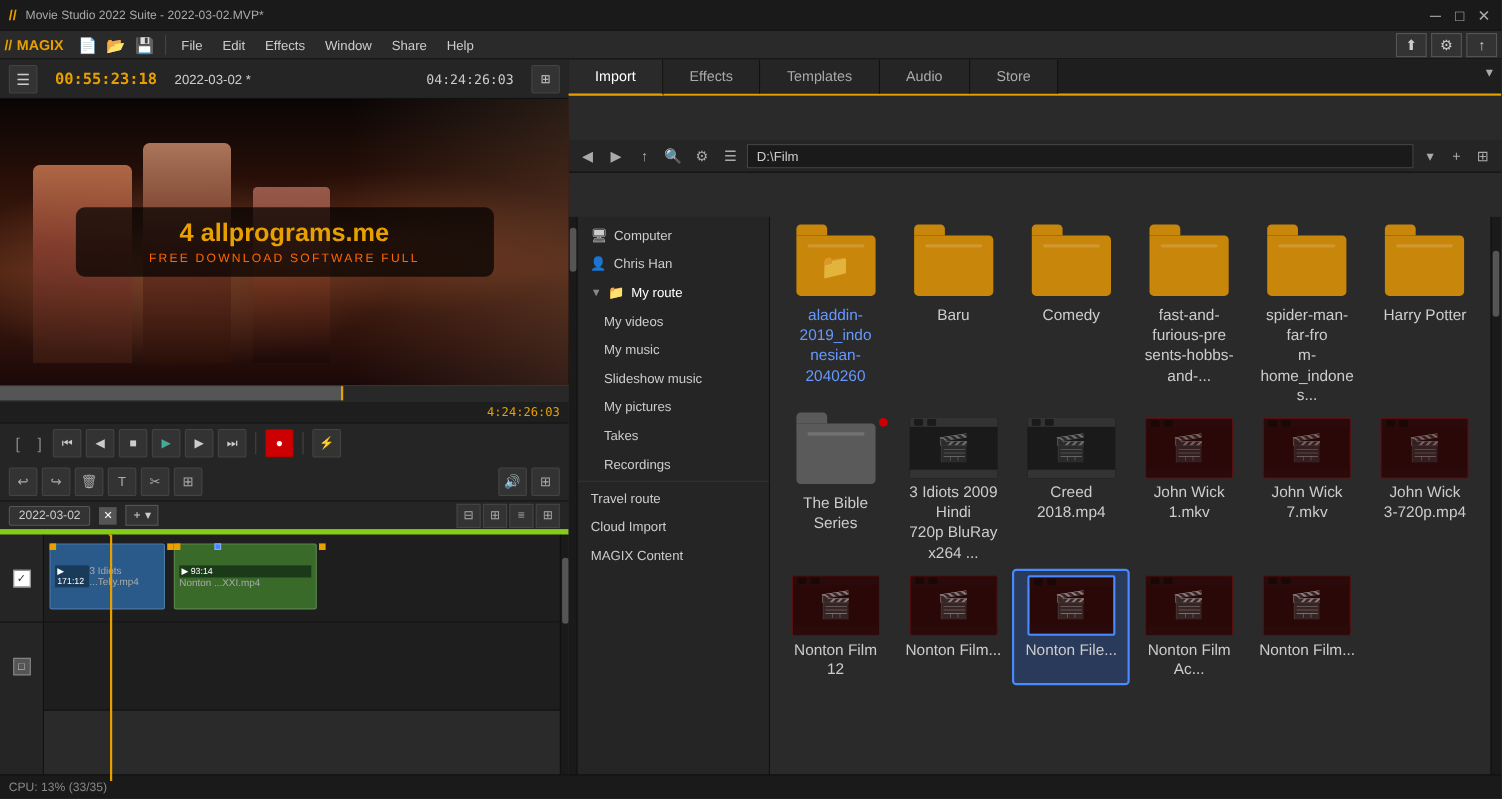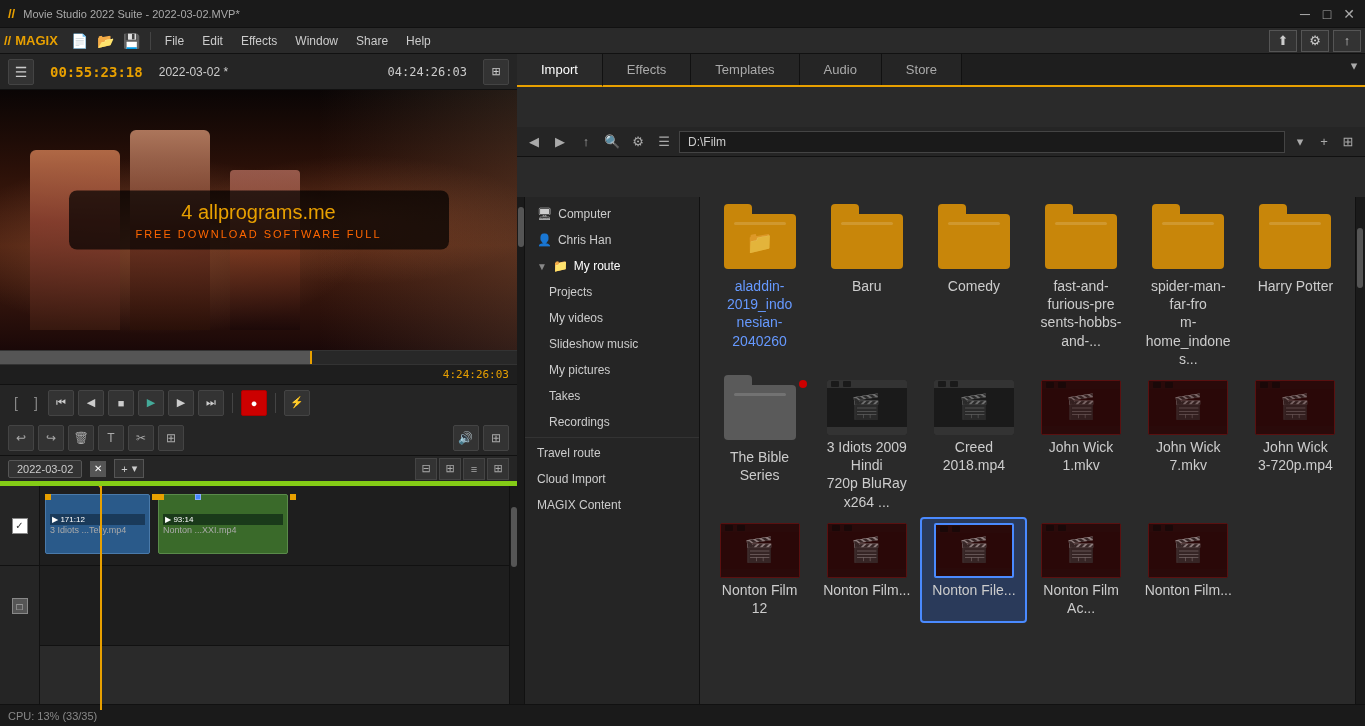--- a/index.html
+++ b/index.html
@@ -332,21 +332,21 @@
       top: 50%;
       left: 50%;
       transform: translate(-50%, -50%);
       background: rgba(0,0,0,0.7);
       padding: 10px 20px;
       border-radius: 8px;
       text-align: center;
       z-index: 100;
       width: 380px;
     }
-    .watermark-logo { color: #e8a000; font-size: 20px; font-weight: normal; }
+    .watermark-logo { color: #e8a000; font-size: 23px; font-weight: bold; }
     .watermark-text { color: #ff6600; font-size: 11px; margin-top: 4px; letter-spacing: 2px; }
 
     
     .status-bar {
       height: 22px;
       background: #1a1a1a;
       display: flex;
       align-items: center;
       padding: 0 8px;
       font-size: 11px;
@@ -526,21 +526,21 @@
 
         <div style="flex:1; display:flex; flex-direction:column; position:relative;">
 
           <div style="position:absolute; top:0; left:60px; width:2px; height:100%; background:#e8a000; z-index:10;">
             <div style="position:absolute; top:-6px; left:-6px; width:0;height:0;border-left:6px solid transparent;border-right:6px solid transparent;border-top:8px solid #e8a000;"></div>
           </div>
 
           <div class="track-row" style="height:80px; position:relative;">
 
             <div class="clip clip-video" style="left:5px; width:105px; top:8px; height:60px; font-size:9px;">
-              <div style="display:flex; flex-direction:column; width:100%;">
+              <div style="display:flex; flex-direction:row; width:100%;">
                 <span style="background:#1a3a5a; padding:1px 2px; font-size:8px;">▶ 171:12</span>
                 <span style="font-size:9px; color:#aaa;">3 Idiots ...Telly.mp4</span>
               </div>
             </div>
 
             <div style="position:absolute; left:5px; top:8px; width:6px; height:6px; background:#e8a000;"></div>
             <div style="position:absolute; left:112px; top:8px; width:6px; height:6px; background:#e8a000;"></div>
 
             <div class="clip clip-video2" style="left:118px; width:130px; top:8px; height:60px;">
               <div style="display:flex; flex-direction:column; width:100%;justify-content:center;">
@@ -621,24 +621,24 @@
           <div class="nav-item">
             <span>👤</span>
             <span>Chris Han</span>
           </div>
           <div class="nav-item expanded">
             <span class="nav-arrow">▼</span>
             <span>📁</span>
             <span>My route</span>
           </div>
           <div class="nav-item nav-child">
-            <span>Projects</span>
+            <span>My videos</span>
           </div>
           <div class="nav-item nav-child">
-            <span>My videos</span>
+            <span>My music</span>
           </div>
           <div class="nav-item nav-child">
             <span>Slideshow music</span>
           </div>
           <div class="nav-item nav-child">
             <span>My pictures</span>
           </div>
           <div class="nav-item nav-child">
             <span>Takes</span>
           </div>

